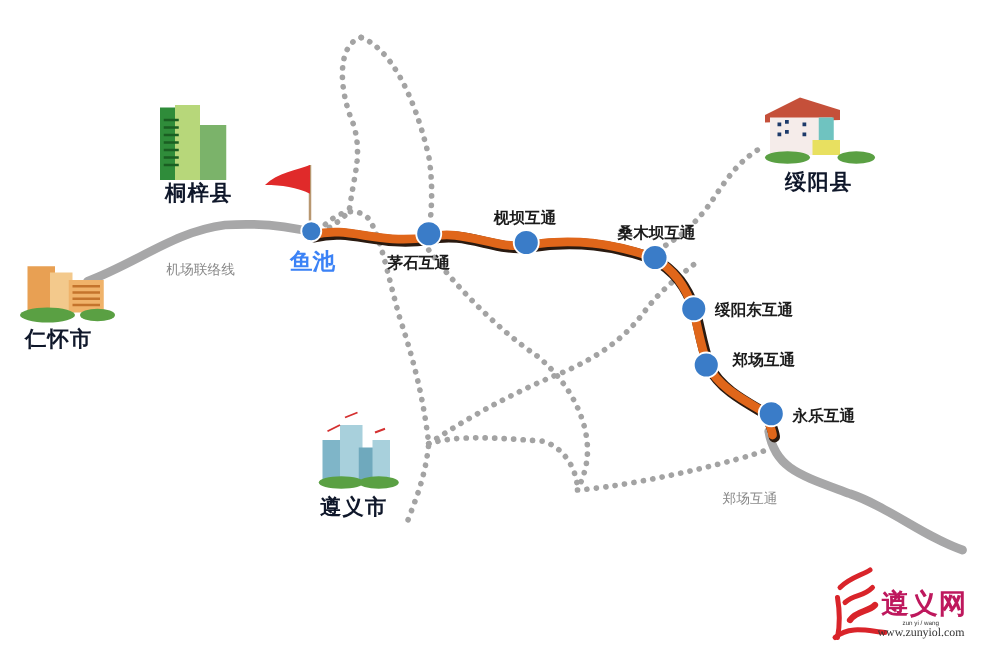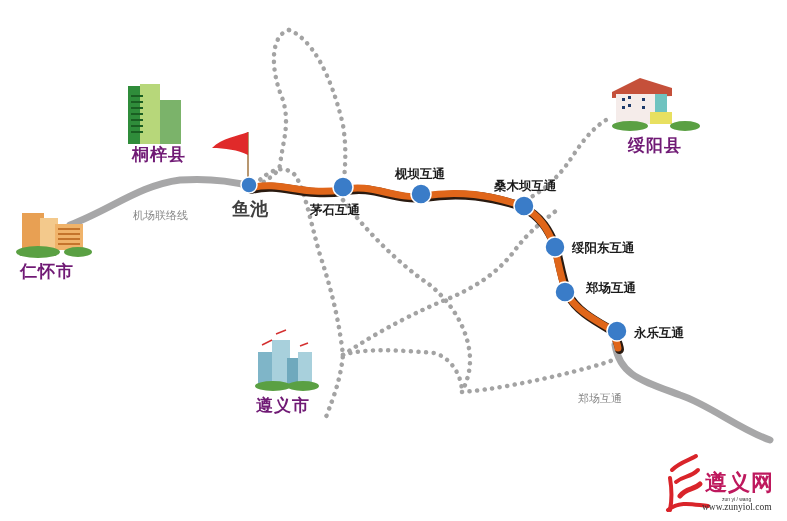--- a/index.html
+++ b/index.html
@@ -1,22 +1,22 @@
 <!DOCTYPE html>
 <html><head>
 <meta charset="utf-8">
 <style>
   html, body { margin:0; padding:0; }
   body { width:787px; height:521px; background:#ffffff; position:relative; overflow:hidden; font-family:"DejaVu Sans", sans-serif; }
   #map { position:absolute; left:0; top:0; width:787px; height:521px; }
   .lbl { position:absolute; white-space:nowrap; }
-  .city { color:#701a75; font-size:17px; font-weight:bold; letter-spacing:1px; }
+  .city { color:#0f172a; font-size:17px; font-weight:bold; letter-spacing:1px; }
   .ic { color:#1b1b1b; font-size:12.5px; font-weight:bold; }
   .road { color:#8a8a8a; font-size:11px; }
-  .start { color:#404040; font-size:18px; font-weight:bold; }
+  .start { color:#3b82f6; font-size:18px; font-weight:bold; }
   .logo-text { color:#be185d; font-size:22px; font-weight:bold; letter-spacing:1px; }
   .logo-url { color:#333; font-size:9.5px; font-family:Liberation Serif, serif; }
   .logo-pinyin { color:#333; font-size:5px; font-family:"Liberation Sans", sans-serif; }
 </style>
 </head>
 <body>
 
 <svg id="map" viewBox="0 0 787 521" xmlns="http://www.w3.org/2000/svg">
 
   <g fill="none" stroke="#a3a3a3" stroke-width="4.5" stroke-linecap="round" stroke-dasharray="0.1 7.5">

